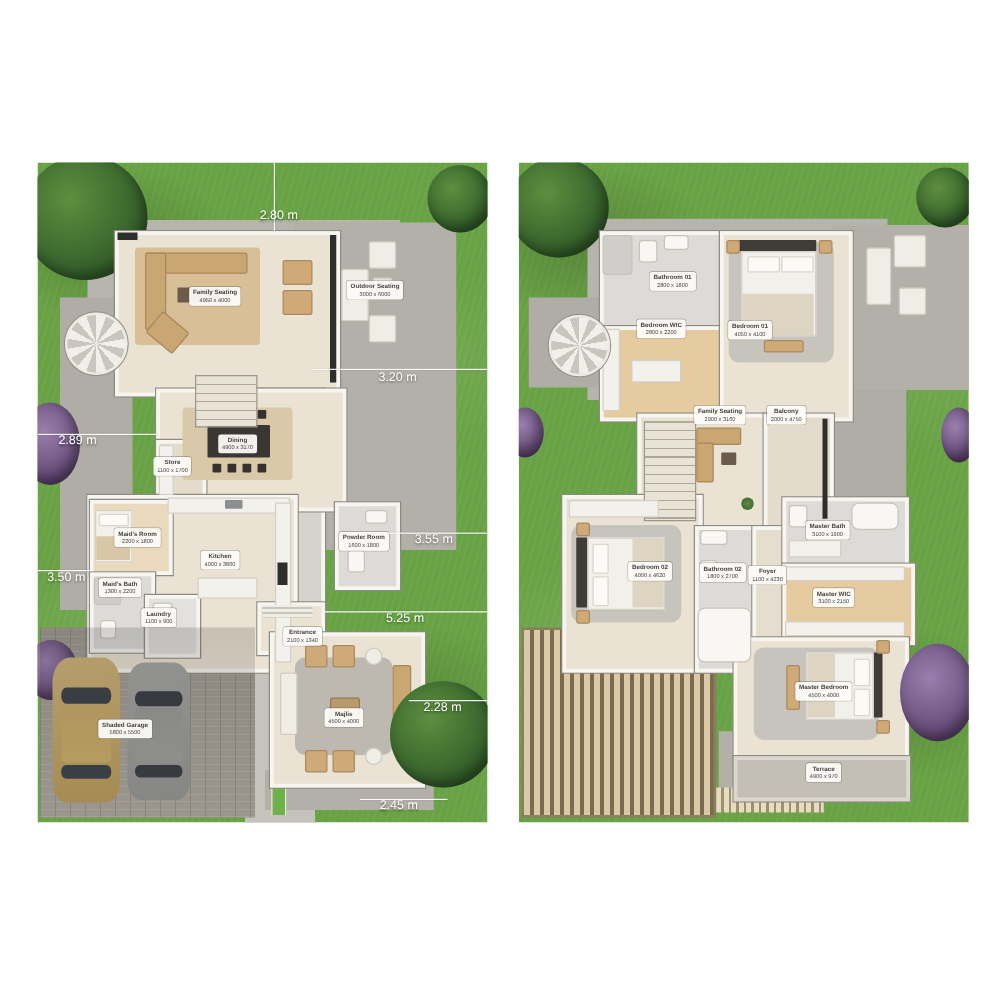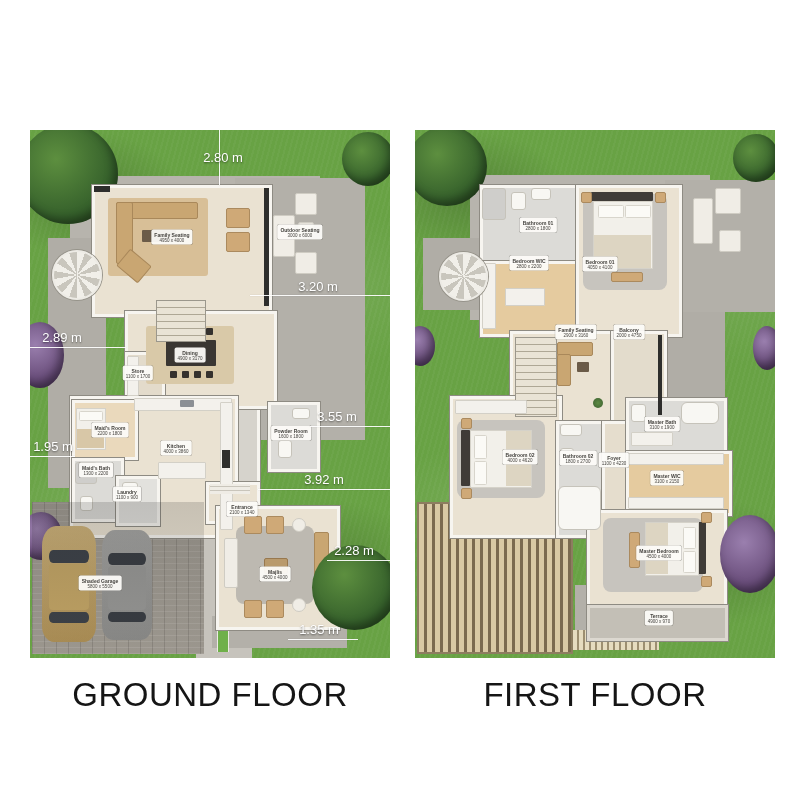--- a/index.html
+++ b/index.html
@@ -51,22 +51,22 @@
   .shade{position:absolute;z-index:5;background:linear-gradient(180deg,rgba(40,40,40,.18),rgba(40,40,40,.04));pointer-events:none;}
   .car{position:absolute;z-index:4;}
   .labels-layer{position:absolute;inset:0;z-index:6;}
   .dims-layer{position:absolute;inset:0;z-index:7;}
   .label{position:absolute;transform:translate(-50%,-50%);background:rgba(252,251,248,.95);
          border-radius:2px;padding:1.5px 3px;text-align:center;color:#45433f;
          box-shadow:0 0 0 .5px rgba(90,88,82,.5);white-space:nowrap;}
   .label-name{font-size:5px;font-weight:700;line-height:1.3;}
   .label-dims{font-size:4.5px;line-height:1.2;}
   .dim-line{position:absolute;background:rgba(255,255,255,.92);box-shadow:0 0 1px rgba(0,0,0,.25);}
-  .dim-text{position:absolute;transform:translate(-50%,-50%);font-size:13px;color:#fff;
-            text-shadow:0 1px 2px rgba(0,0,0,.5);white-space:nowrap;}
+  .dim-text{position:absolute;transform:translate(-50%,-50%);font-size:10px;color:#fff;
+            text-shadow:0 1px 2px rgba(0,0,0,.5);white-space:nowrap;margin-top:16px;}
   .floor-title{position:absolute;width:360px;text-align:center;font-size:33px;letter-spacing:.5px;
                color:#151515;z-index:1;}
 </style>
 </head>
 <body>
 
 <div id="canvas">
 
   <section class="plan" style="left:30px;top:130px;">
     <div class="grass"></div>
@@ -226,29 +226,29 @@
         </div>
       </div>
     <div class="dims-layer">
         <div class="dim-line" style="left: 189px; top: 0px; width: 1px; height: 55px;"></div>
         <div class="dim-text" style="left: 193px; top: 27px;">2.80 m</div>
         <div class="dim-line" style="left: 220px; top: 165px; width: 140px; height: 1px;"></div>
         <div class="dim-text" style="left: 288px; top: 156px;">3.20 m</div>
         <div class="dim-line" style="left: 0px; top: 217px; width: 96px; height: 1px;"></div>
         <div class="dim-text" style="left: 32px; top: 207px;">2.89 m</div>
         <div class="dim-line" style="left: 280px; top: 296px; width: 80px; height: 1px;"></div>
-        <div class="dim-text" style="left: 307px; top: 286px;">3.55 m</div>
+        <div class="dim-text" style="left: 317px; top: 286px;">3.55 m</div>
         <div class="dim-line" style="left: 0px; top: 326px; width: 45px; height: 1px;"></div>
-        <div class="dim-text" style="left: 23px; top: 316px;">1.95 m</div>
+        <div class="dim-text" style="left: 23px; top: 316px;">3.50 m</div>
         <div class="dim-line" style="left: 228px; top: 359px; width: 132px; height: 1px;"></div>
-        <div class="dim-text" style="left: 294px; top: 349px;">3.92 m</div>
+        <div class="dim-text" style="left: 294px; top: 349px;">5.25 m</div>
         <div class="dim-line" style="left: 297px; top: 430px; width: 63px; height: 1px;"></div>
         <div class="dim-text" style="left: 324px; top: 420px;">2.28 m</div>
         <div class="dim-line" style="left: 258px; top: 509px; width: 70px; height: 1px;"></div>
-        <div class="dim-text" style="left: 289px; top: 499px;">1.35 m</div>
+        <div class="dim-text" style="left: 289px; top: 499px;">2.45 m</div>
       </div>
   </section>
 
   <section class="plan" style="left:415px;top:130px;">
     <div class="grass"></div>
 
     <div class="pad" style="left:55px;top:45px;width:240px;height:145px;"></div>
     <div class="pad" style="left:250px;top:50px;width:112px;height:132px;background:#b3b0a9;"></div>
     <div class="pad" style="left:252px;top:182px;width:58px;height:108px;background:#b0ada6;"></div>
     <div class="pad" style="left:160px;top:455px;width:150px;height:55px;background:#b3b0a9;"></div>
@@ -386,15 +386,13 @@
           <div class="label-dims">4500 x 4000</div>
         </div>
         <div class="label" style="left: 244px; top: 488px;">
           <div class="label-name">Terrace</div>
           <div class="label-dims">4900 x 970</div>
         </div>
       </div>
     <div class="dims-layer"></div>
   </section>
 
-  <div class="floor-title" style="left:30px;top:676px;">GROUND FLOOR</div>
-  <div class="floor-title" style="left:415px;top:676px;">FIRST FLOOR</div>
 </div>
 
 </body></html>

